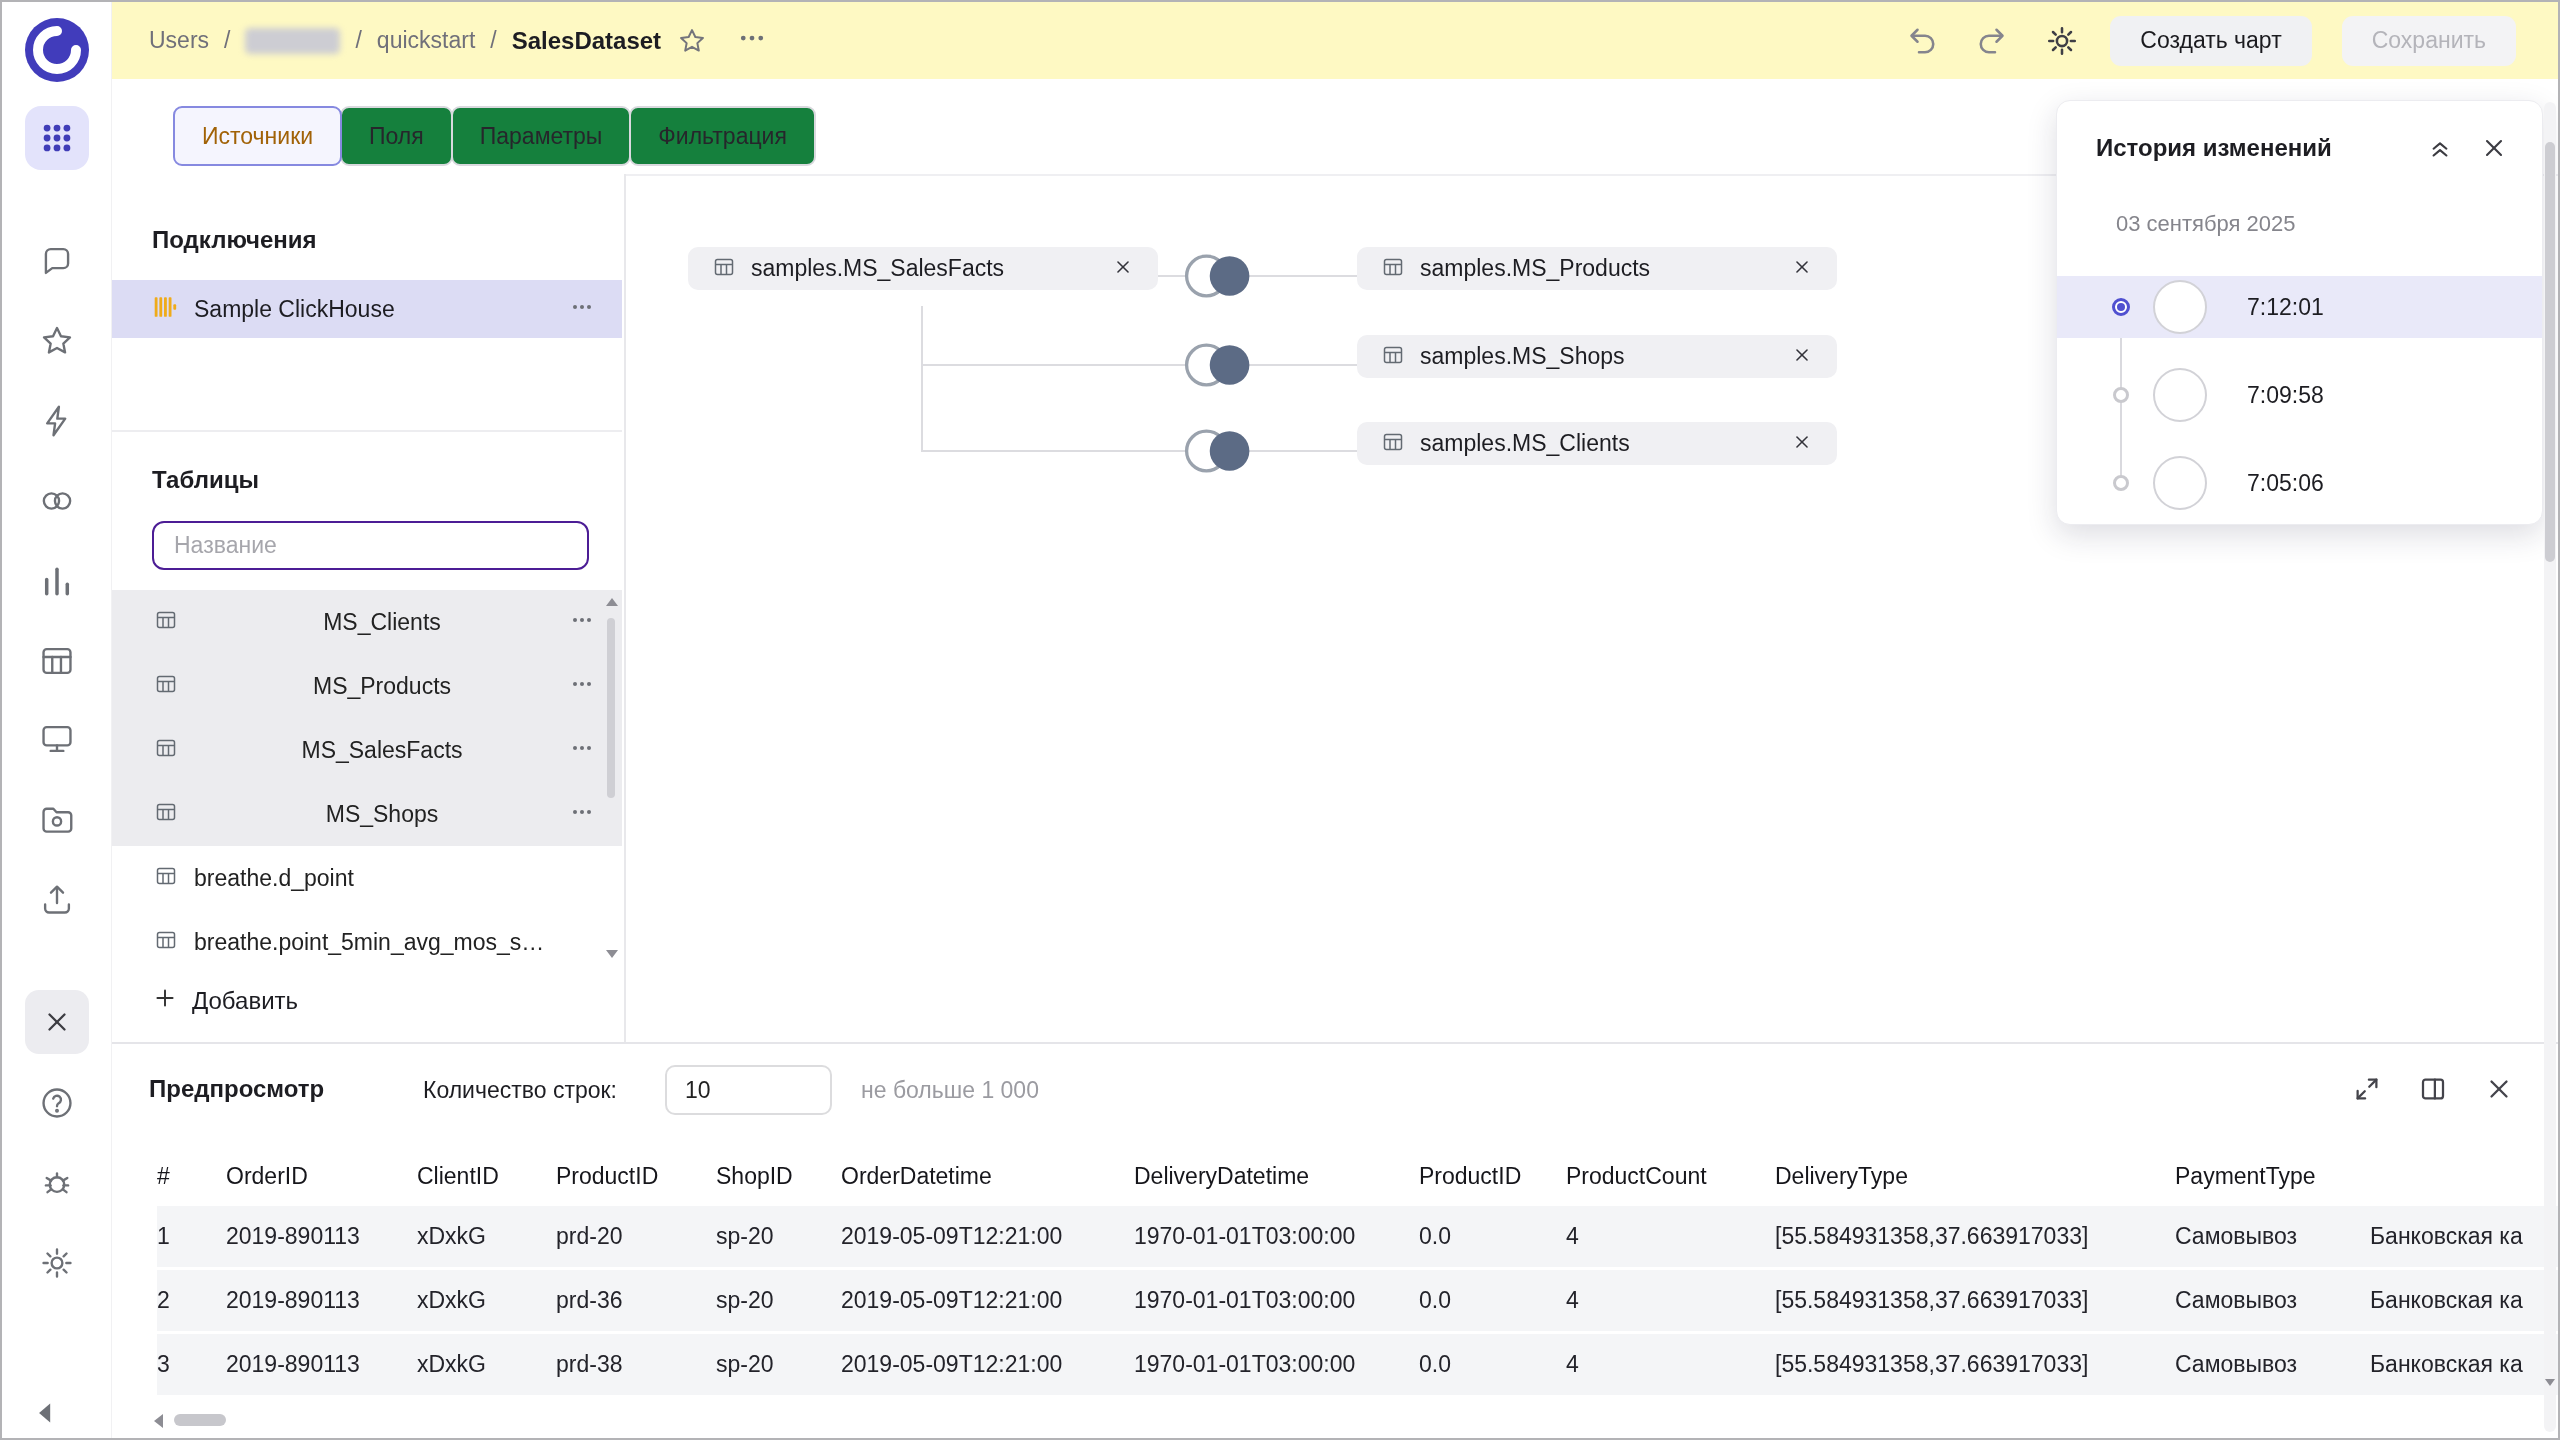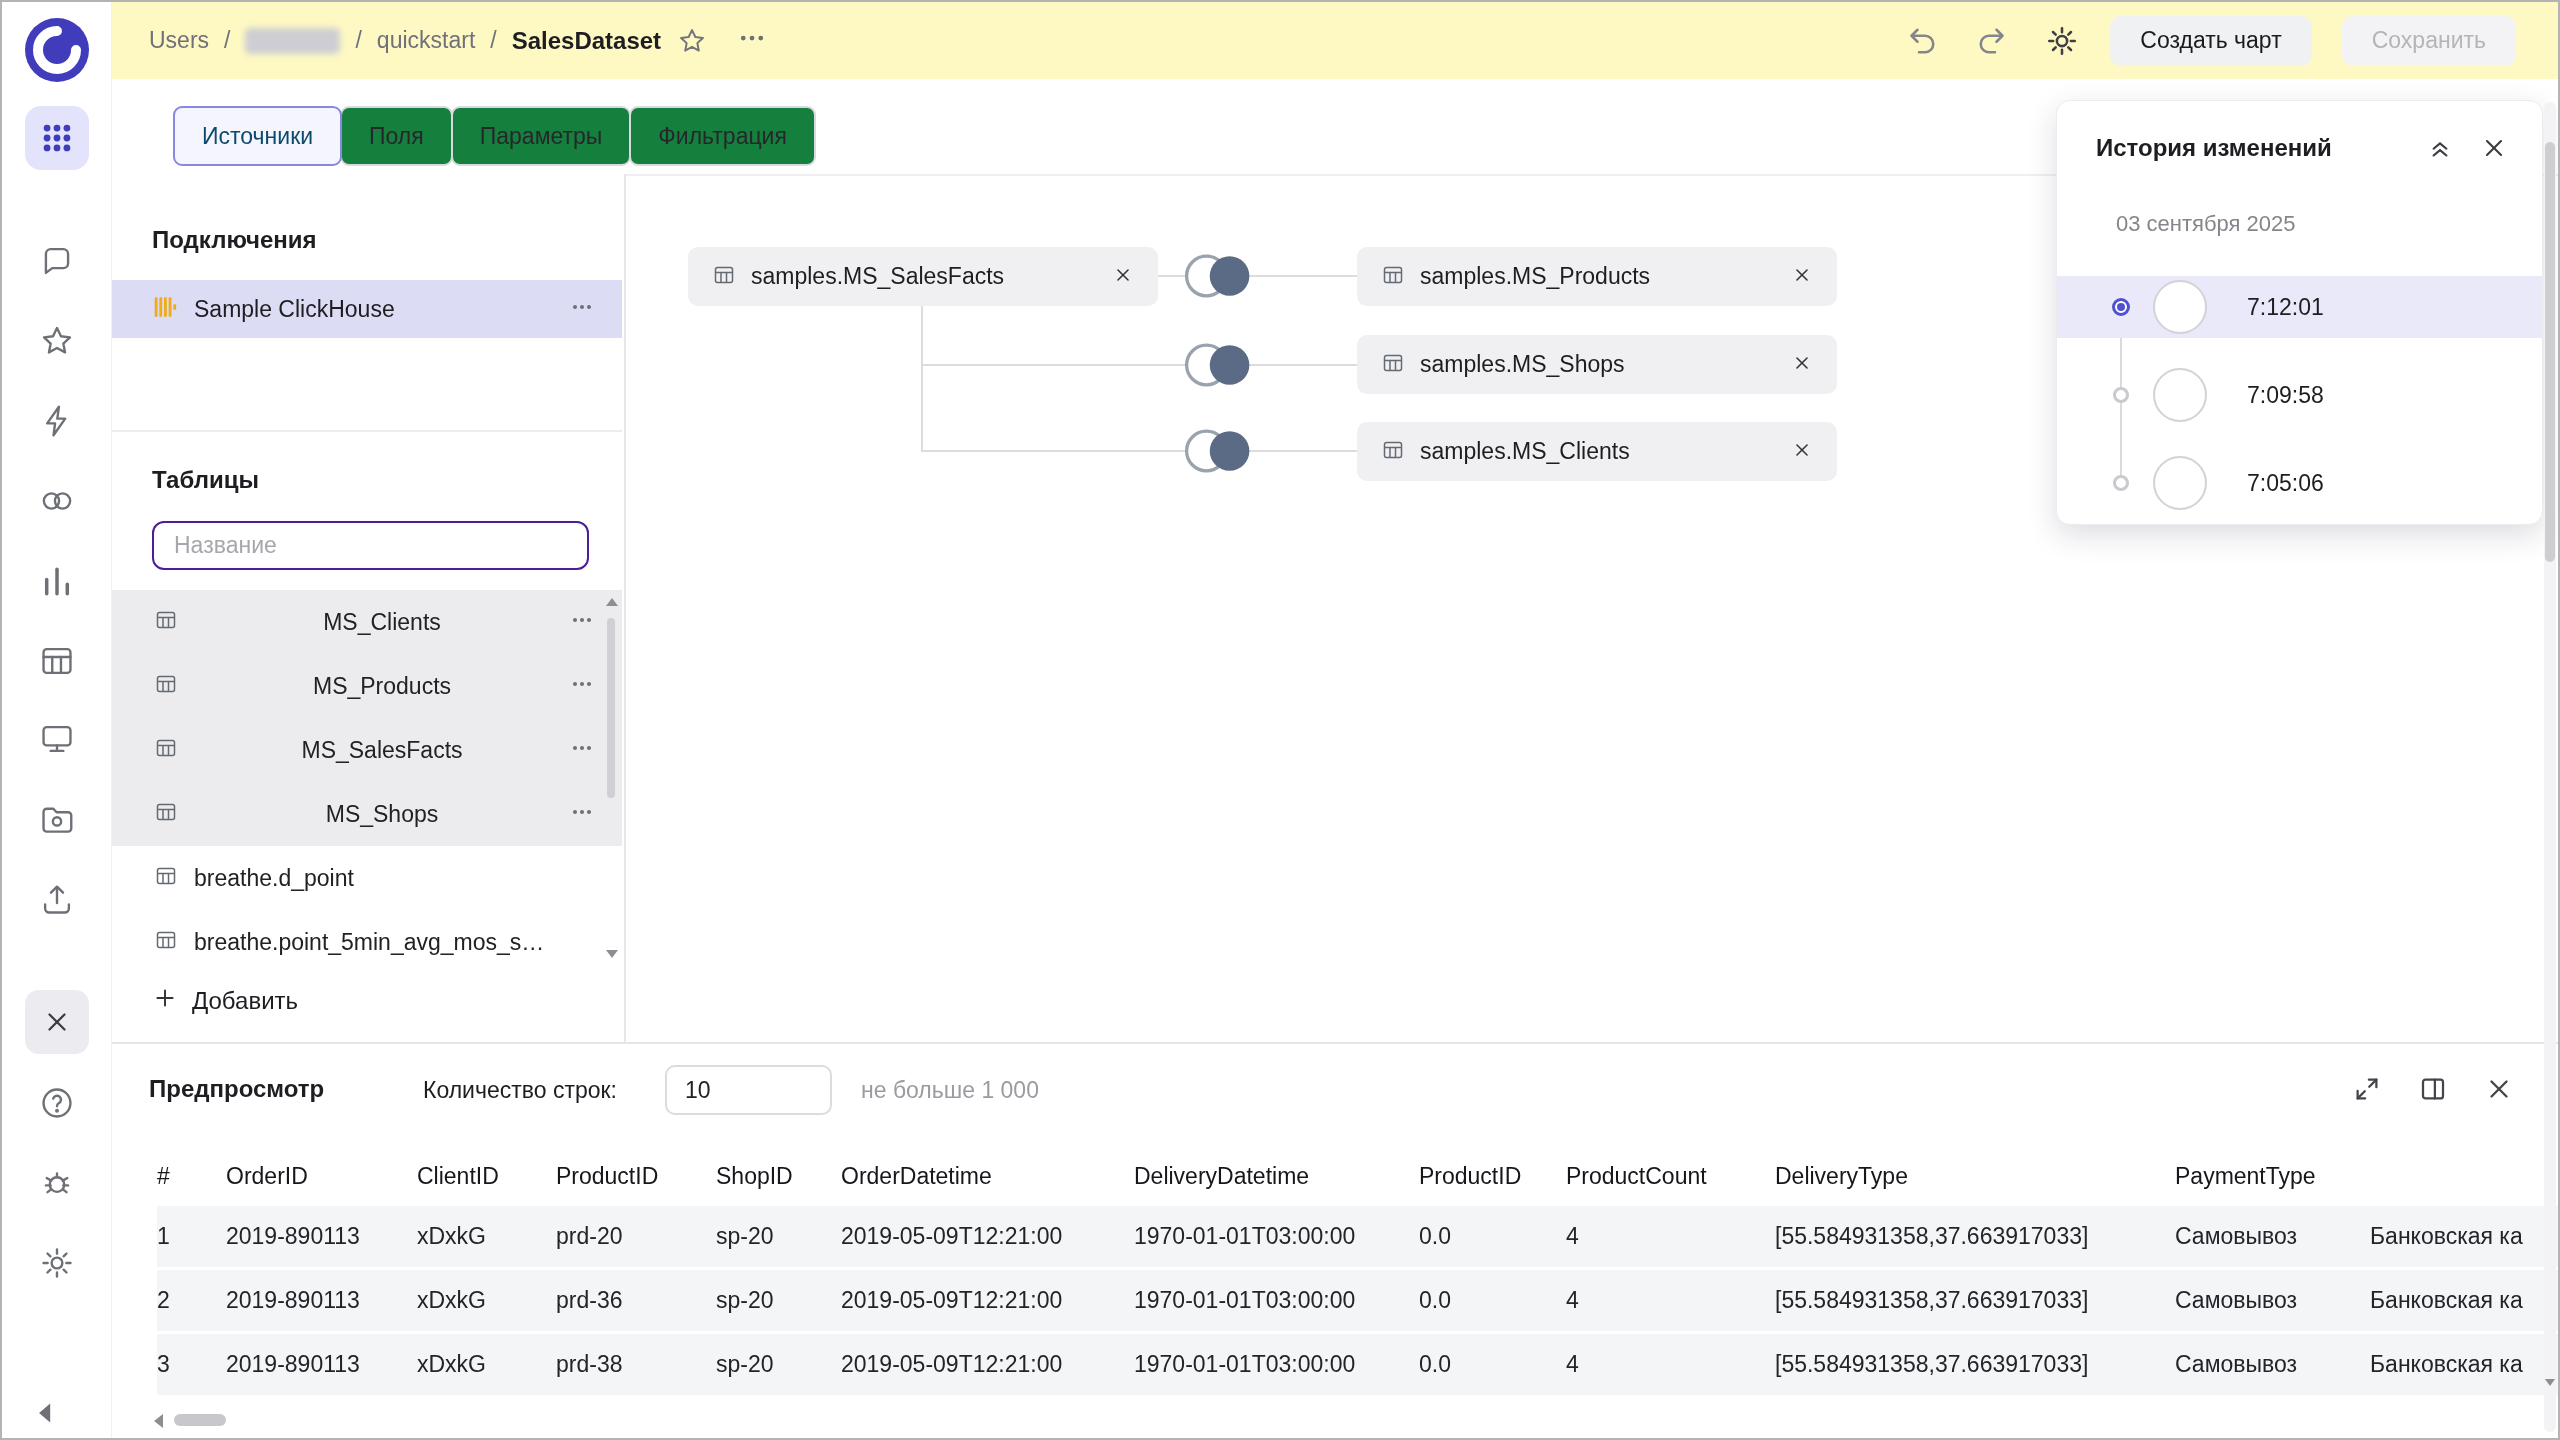--- a/index.html
+++ b/index.html
@@ -26,21 +26,21 @@
   .top-right { position:absolute; right:42px; top:0; height:77px; display:flex; align-items:center; }
   .tr-ic { width:36px; height:36px; margin-left:34px; }
   .tr-ic svg { width:36px; height:36px; stroke:#85858d; stroke-width:1.7; fill:none; stroke-linecap:round; stroke-linejoin:round; }
   .tr-ic.dark svg { stroke:#3f3f45; }
   .btn { height:50px; border-radius:11px; background:#f0f1f3; border:none; font-family:inherit; font-size:23px; color:#1b1b1f; padding:0 30px; margin-left:30px; display:flex; align-items:center; }
   .btn.disabled { background:#f3f3f5; color:#b4b4ba; }
 
   
   .tabs { position:absolute; left:155px; top:104px; display:flex; z-index:4; }
   .tab { height:60px; padding:0 27px; display:flex; align-items:center; border:2px solid #d9d9de; margin-left:-2px; background:#15803d; font-size:23px; color:#26262b; border-radius:9px; }
-  .tab.active { color:#0c4a6e; border-color:#8689e0; background:#f5f5fe; z-index:2;margin-left:16px; }
+  .tab.active { color:#a16207; border-color:#8689e0; background:#f5f5fe; z-index:2;margin-left:16px; }
   .content-divider { position:absolute; left:110px; right:0; top:172px; border-top:2px solid #efeff2; }
 
   
   .panel { position:absolute; left:110px; top:172px; width:514px; height:868px; background:#fff; border-right:2px solid #e8e8eb; z-index:3; }
   .sec-title { position:absolute; left:40px; font-size:24px; font-weight:bold; color:#1d1d22; }
   .conn-row { position:absolute; left:0; right:2px; top:106px; height:58px; background:#dcdcf4; display:flex; align-items:center; padding:0 28px 0 40px; }
   .conn-name { font-size:23px; color:#1d1d22; margin-left:16px; flex:1; }
   .panel-div { position:absolute; left:0; right:2px; top:256px; border-top:2px solid #ededf0; }
   .search { position:absolute; left:40px; top:347px; width:437px; height:49px; border:2px solid #4c1d95; border-radius:12px; font-family:inherit; font-size:23px; color:#222; padding:0 20px; background:#fff; }
   .search::placeholder { color:#a6a6ac; }
@@ -53,21 +53,21 @@
   .add-row { position:absolute; left:40px; top:800px; height:54px; display:flex; align-items:center; gap:14px; font-size:24px; color:#1d1d22; }
   .plus svg { width:26px; height:26px; stroke:#333; stroke-width:1.8; fill:none; stroke-linecap:round; }
   .p-scroll { position:absolute; right:6px; top:424px; width:14px; height:360px; }
   .p-scroll .tri { position:absolute; left:2px; width:0; height:0; border-left:6px solid transparent; border-right:6px solid transparent; }
   .p-scroll .tri.up { top:0; border-bottom:8px solid #8d8d94; }
   .p-scroll .tri.down { bottom:0; border-top:8px solid #8d8d94; }
   .p-scroll .thumb { position:absolute; left:3px; top:20px; width:8px; height:180px; border-radius:4px; background:#cfcfd4; }
 
   
   .canvas { position:absolute; left:626px; top:174px; right:0; height:866px; background:#fff; }
-  .node { position:absolute; height:59px; border-radius:10px; background:#f0f0f3; display:flex; align-items:center; padding:0 24px; }
+  .node { position:absolute; height:43px; border-radius:10px; background:#f0f0f3; display:flex; align-items:center; padding:0 24px; }
   .node .nlabel { font-size:23px; color:#1d1d22; margin-left:15px; flex:1; white-space:nowrap; }
   .node .x svg { width:22px; height:22px; stroke:#33333a; stroke-width:1.7; fill:none; stroke-linecap:round; }
   .jline { position:absolute; background:#dcdce0; }
   .join { position:absolute; width:76px; height:50px; }
 
   
   .history { position:absolute; left:2054px; top:98px; width:487px; height:425px; background:#fff; border:1px solid #ececf0; border-radius:14px; box-shadow:0 10px 30px rgba(30,30,60,.15); z-index:20; overflow:hidden; }
   .h-title { position:absolute; left:39px; top:33px; font-size:24px; font-weight:bold; color:#1d1d22; }
   .h-ics { position:absolute; right:34px; top:33px; display:flex; gap:26px; }
   .h-ics svg { width:28px; height:28px; stroke:#3c3c42; stroke-width:1.8; fill:none; stroke-linecap:round; stroke-linejoin:round; }

